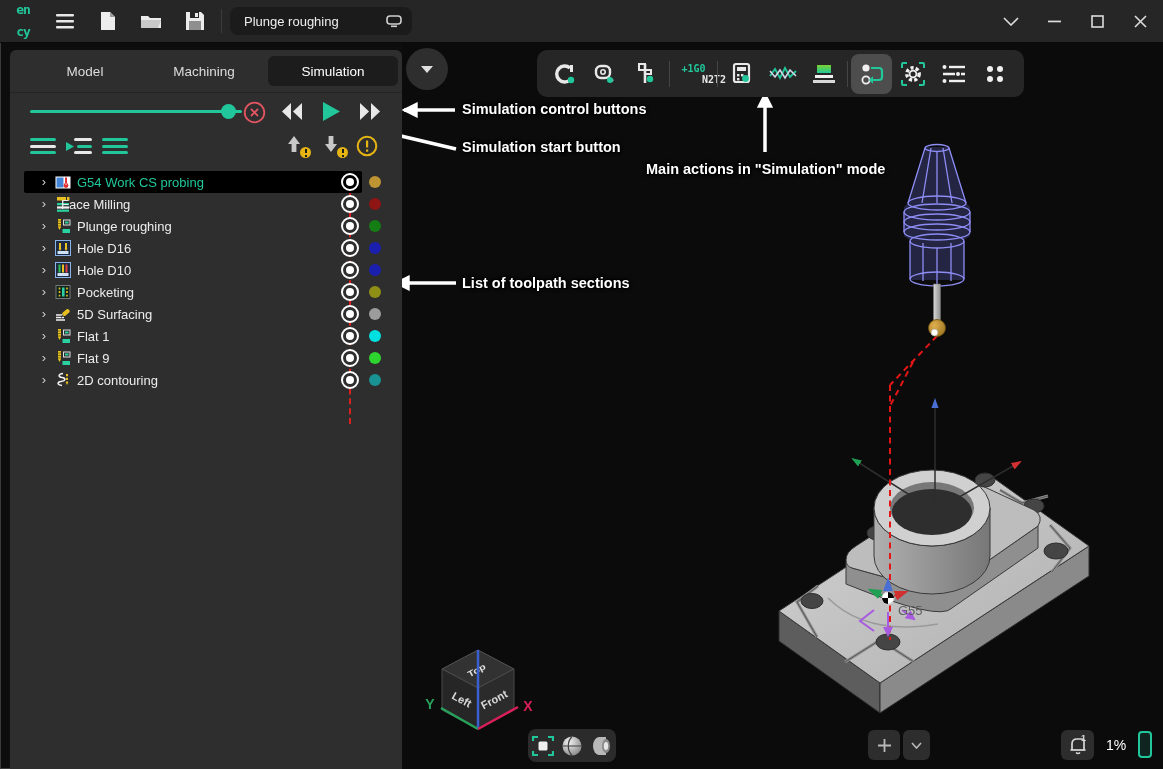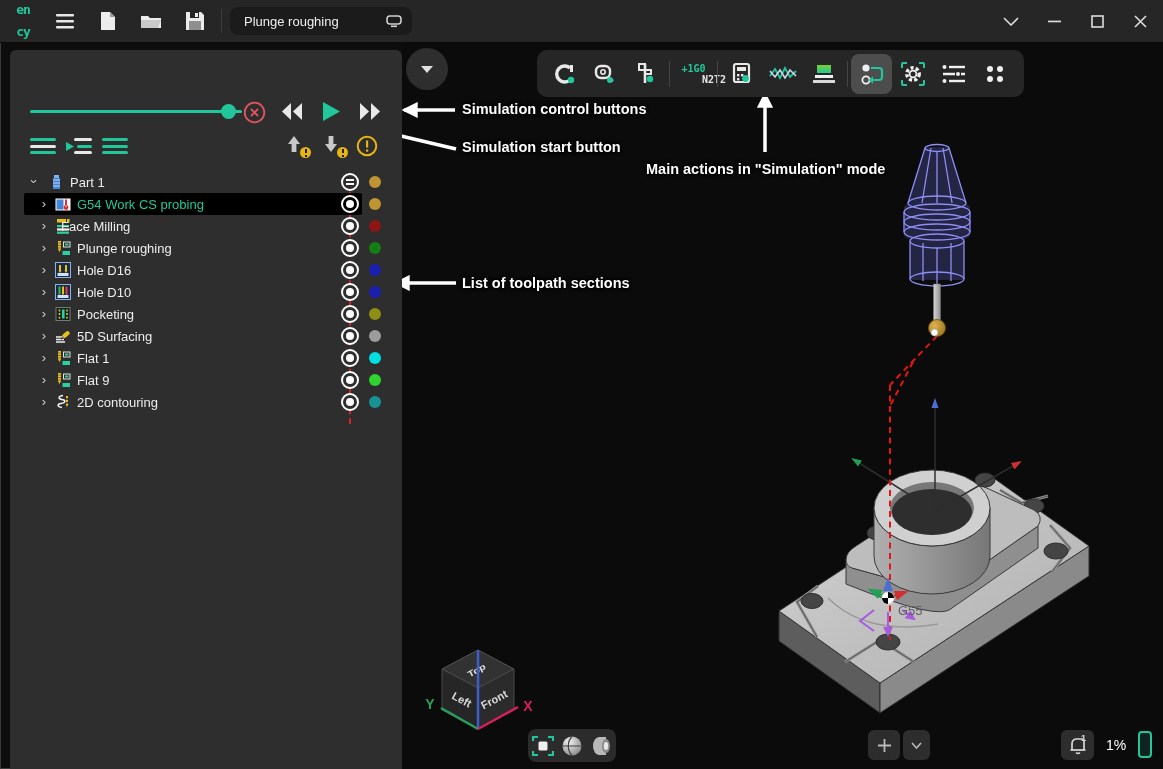--- a/index.html
+++ b/index.html
@@ -137,20 +137,31 @@
     <div class="tb-item tb-btn" style="left:1127px;width:26px;">
       <svg width="13" height="13">
           <path d="M1,1 L12,12 M12,1 L1,12" stroke="#dcdcdc" stroke-width="1.6"></path>
         </svg>
     </div>
   </div>
 
   <div class="viewport"></div>
 
   <div class="panel">
+    <div class="tabbar">
+      <div class="tab" style="left:20px;width:110px;">
+          <span>Model</span>
+        </div>
+      <div class="tab" style="left:136px;width:116px;">
+          <span>Machining</span>
+        </div>
+      <div class="tab active" style="left:258px;width:130px;">
+          <span>Simulation</span>
+        </div>
+    </div>
 
     <div class="slider-track"></div>
     <div class="slider-knob"></div>
     <div style="position:absolute;left:233px;top:51px;">
       <svg width="23" height="23">
         <circle cx="11.5" cy="11.5" r="9.8" fill="none" stroke="#e05561" stroke-width="1.8"></circle>
         <path d="M8,8 L15,15 M15,8 L8,15" stroke="#e05561" stroke-width="1.8"></path>
       </svg>
     </div>
     <div style="position:absolute;left:270px;top:52px;">
@@ -206,33 +217,20 @@
         <circle cx="11" cy="11" r="9.3" fill="none" stroke="#e6b413" stroke-width="2"></circle>
         <rect x="10" y="5.5" width="2.2" height="7" fill="#e6b413"></rect>
           <rect x="10" y="14.5" width="2.2" height="2.2" fill="#e6b413"></rect>
       </svg>
     </div>
 
     <div class="connector"></div>
     <div class="tree">
 
 
-      <div class="tree-row">
-        <span class="chev down" style="left:18px;">›</span>
-        <span class="op-ic" style="left:38px;">
-          <svg width="16" height="16">
-              <rect x="6" y="1" width="5" height="3" fill="#7db4ec"></rect>
-              <rect x="5" y="4" width="7" height="11" fill="#4585d6"></rect>
-              <path d="M5,6 H12 M5,9 H12 M5,12 H12" stroke="#bcd8f6" stroke-width="1"></path>
-            </svg>
-        </span>
-        <span class="lbl" style="left:60px;">Part 1</span>
-        <span class="circle-eq"></span>
-        <span class="dot" style="background: rgb(191, 148, 51);"></span>
-      </div>
 
       <div class="tree-row selected">
         <span class="band"></span>
         <span class="chev" style="left:28px;">›</span>
         <span class="op-ic" style="left:45px;">
           <svg width="16" height="16">
               <rect x="0.5" y="2.5" width="15" height="12" fill="#fff"></rect>
               <rect x="1.5" y="3.5" width="7" height="10" fill="#4585d6"></rect>
               <rect x="10" y="3.5" width="2" height="6" fill="#e03030"></rect>
               <circle cx="11" cy="11.5" r="2.4" fill="#e03030"></circle>

